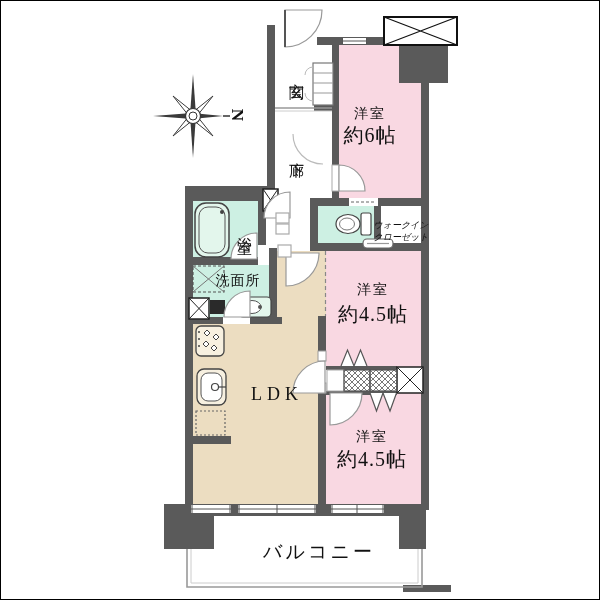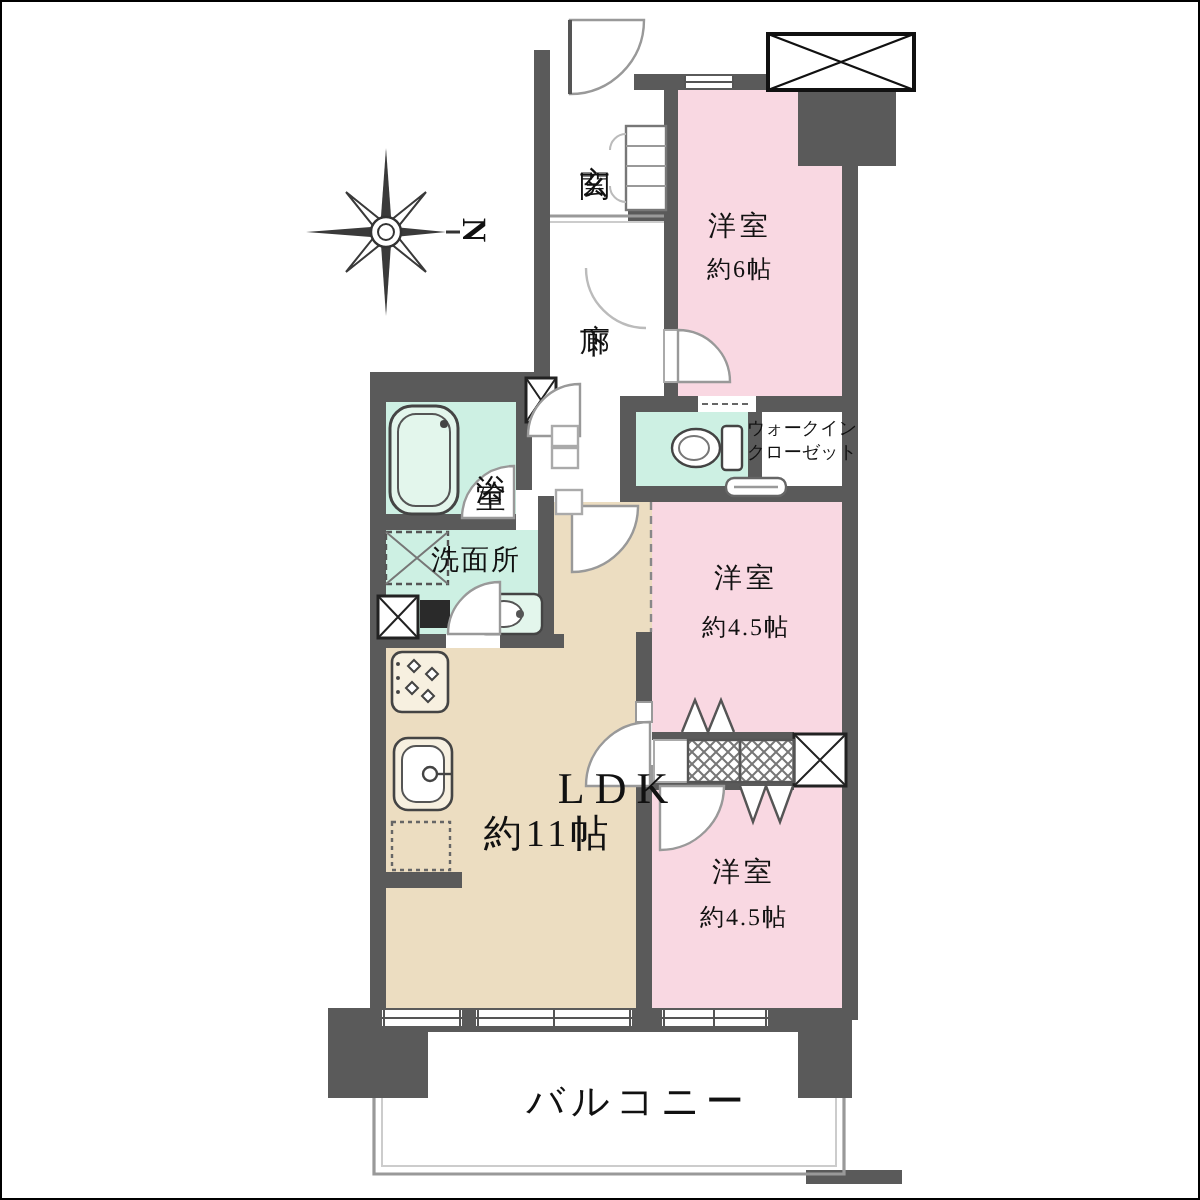--- a/index.html
+++ b/index.html
@@ -9,23 +9,23 @@
     font-family:"Liberation Serif","DejaVu Serif",serif;
   }
   .plan svg{position:absolute;left:0;top:0;}
   .lbl{
     position:absolute;transform:translate(-50%,-50%);
     color:#111;white-space:nowrap;line-height:1.25;
     font-family:"Liberation Serif","DejaVu Serif",serif;
   }
   .v{writing-mode:vertical-rl;text-orientation:upright;letter-spacing:3px;}
   .room-name{font-size:14px;letter-spacing:2px;}
-  .room-size{font-size:12px;letter-spacing:1px;}
+  .room-size{font-size:20px;letter-spacing:1px;}
   .small2{font-size:9px;letter-spacing:0;line-height:12px;text-align:center;}
-  .ldk-name{font-size:22px;letter-spacing:5px;margin-left:32px;}
+  .ldk-name{font-size:18px;letter-spacing:5px;}
   .ldk-size{font-size:19px;letter-spacing:2px;}
   .balcony{font-size:19px;letter-spacing:3px;}
   .hall{font-size:15px;}
   .wash{font-size:14px;letter-spacing:1px;}
   .north{font-size:17px;font-weight:bold;transform:translate(-50%,-50%) rotate(90deg);}
 </style>
 </head>
 <body>
 
 <div class="plan">
@@ -221,28 +221,27 @@
     <circle cx="192" cy="115" r="7.5" fill="#fff" stroke="#333" stroke-width="1.2"></circle>
     <circle cx="192" cy="115" r="4" fill="none" stroke="#333" stroke-width="1"></circle>
     <path d="M222 115 H229" stroke="#333" stroke-width="1.5"></path>
   </g>
 </svg>
 
 <div class="lbl v hall" style="left:295px;top:73px;">玄関</div>
 <div class="lbl v hall" style="left:295px;top:152px;">廊下</div>
 <div class="lbl room-name" style="left:369px;top:113px;">洋室</div>
 <div class="lbl room-size" style="left:369px;top:134px;">約6帖</div>
-<div class="lbl small2" style="left:400px;top:219px;">
+<div class="lbl small2" style="left:400px;top:230px;font-style:italic;">
   <div>ウォークイン</div>
   <div>クローゼット</div>
 </div>
 <div class="lbl v hall" style="left:243px;top:227px;">浴室</div>
 <div class="lbl wash" style="left:237px;top:280px;">洗面所</div>
 <div class="lbl ldk-name" style="left:276px;top:393px;">LDK</div>
-<div class="lbl ldk-size" style="left:273px;top:417px;">約11帖</div>
 <div class="lbl room-name" style="left:372px;top:289px;">洋室</div>
 <div class="lbl room-size" style="left:372px;top:313px;">約4.5帖</div>
 <div class="lbl room-name" style="left:371px;top:436px;">洋室</div>
 <div class="lbl room-size" style="left:371px;top:458px;">約4.5帖</div>
 <div class="lbl balcony" style="left:318px;top:551px;">バルコニー</div>
 <div class="lbl north" style="left:236px;top:114px;">N</div>
 
 </div>
 
 </body></html>

